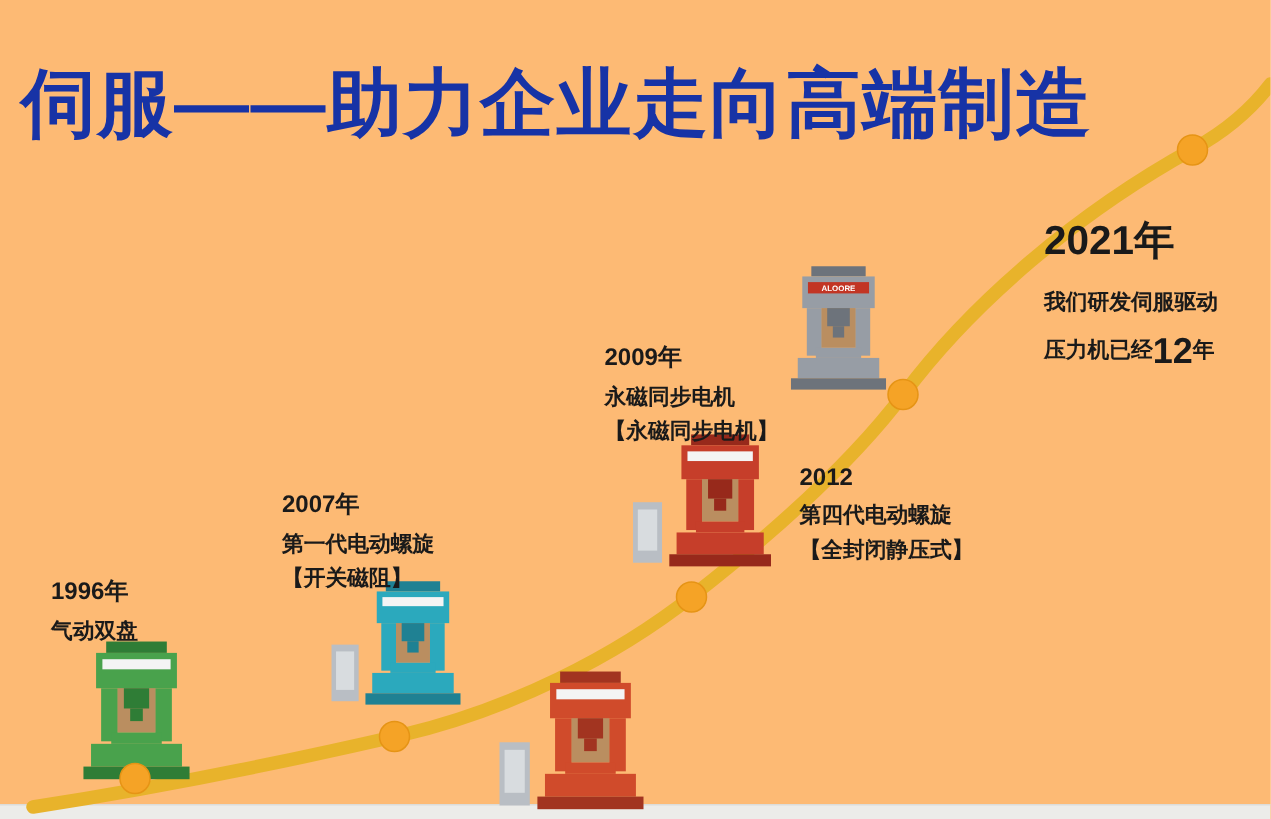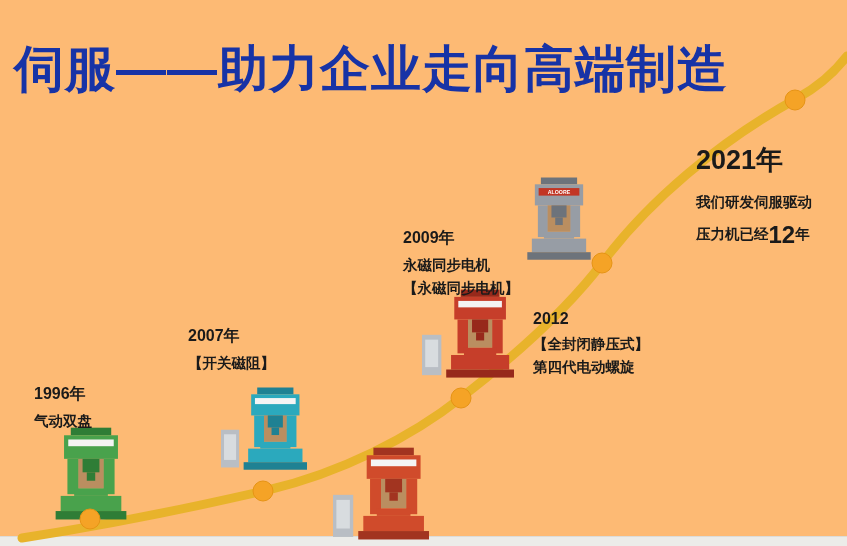--- a/index.html
+++ b/index.html
@@ -183,34 +183,35 @@
 
     <div class="title">伺服——助力企业走向高端制造</div>
 
     <div class="ms ms-1996">
       <div class="ms-year">1996年</div>
       <div class="ms-line">气动双盘</div>
     </div>
 
     <div class="ms ms-2007">
       <div class="ms-year">2007年</div>
+      <div class="ms-line">第一代电动螺旋</div>
       <div class="ms-line">【开关磁阻】</div>
     </div>
 
 
     <div class="ms ms-2009">
       <div class="ms-year">2009年</div>
       <div class="ms-line">永磁同步电机</div>
       <div class="ms-line">【永磁同步电机】</div>
     </div>
 
     <div class="ms ms-2012">
       <div class="ms-year">2012</div>
+      <div class="ms-line">第四代电动螺旋</div>
       <div class="ms-line">【全封闭静压式】</div>
-      <div class="ms-line">第四代电动螺旋</div>
     </div>
 
     <div class="ms ms-2021">
       <div class="ms-year-big">2021年</div>
       <div class="ms-line">我们研发伺服驱动</div>
       <div class="ms-line"><span>压力机已经</span><span class="big-num">12</span><span>年</span></div>
     </div>
 
   </div>
 </div>

